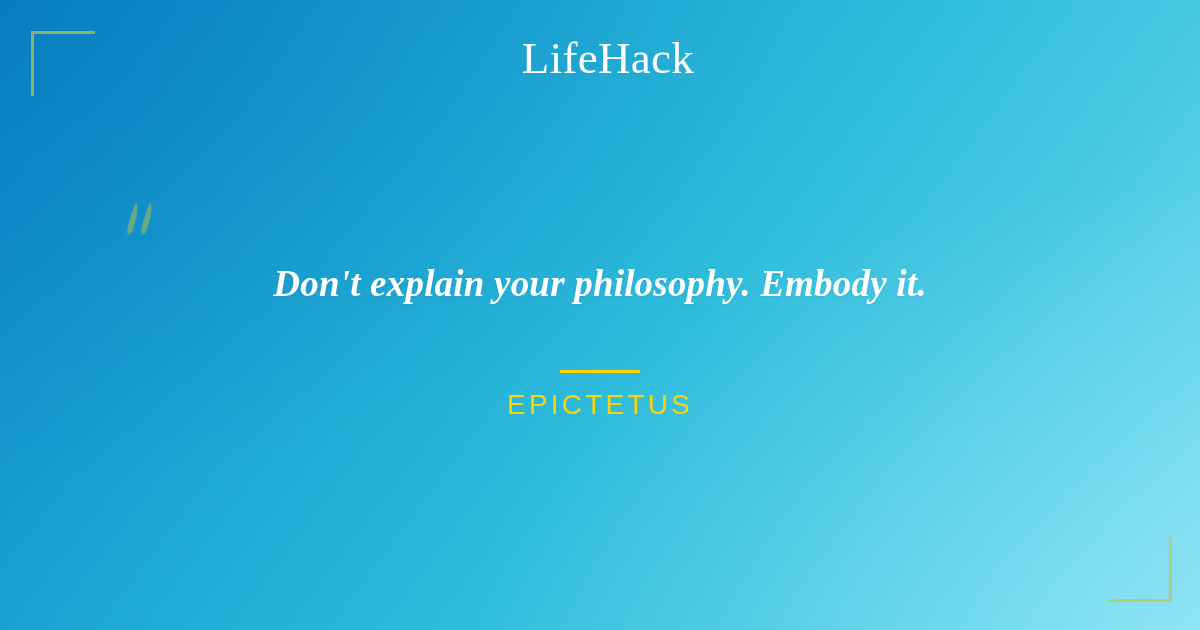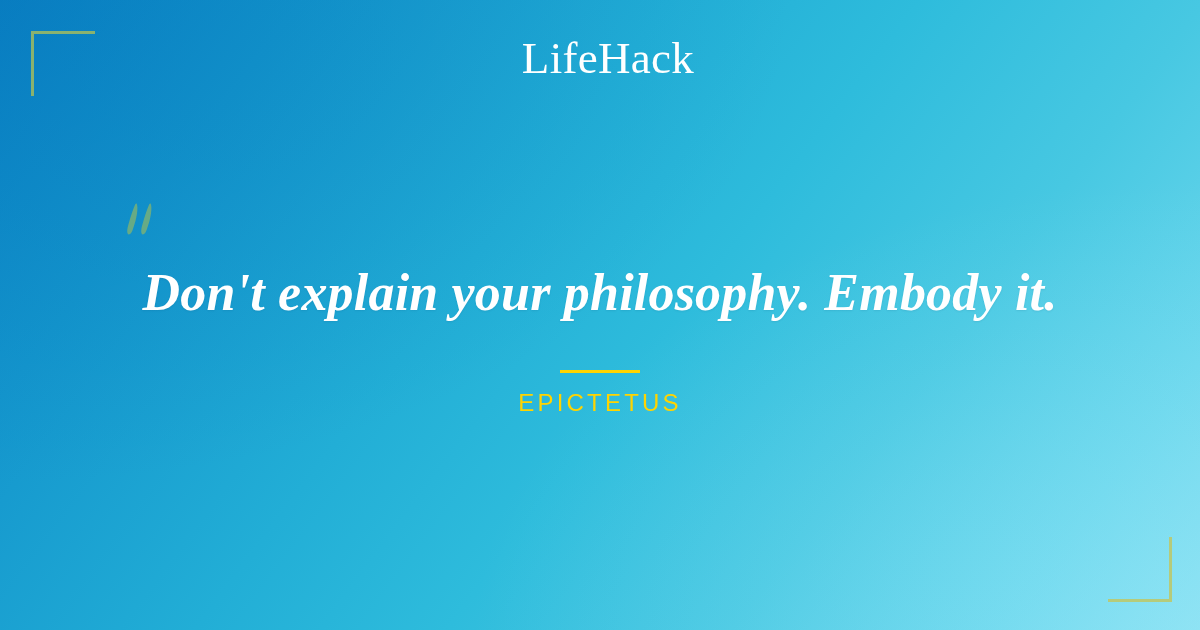--- a/index.html
+++ b/index.html
@@ -91,21 +91,21 @@
     top: 262px;
     width: 1200px;
     text-align: center;
     z-index: 4;
   }
   #quote-text {
     display: block;
     font-family: "Liberation Serif", "DejaVu Serif", serif;
     font-style: italic;
     font-weight: 700;
-    font-size: 52px;
+    font-size: 37px;
     line-height: 1.18;
     color: #ffffff;
     letter-spacing: 0.2px;
     padding: 0 120px;
     text-shadow: 0 1px 2px rgba(0,60,100,0.10);
   }
 
   
   #divider-wrap {
     position: absolute;
@@ -127,21 +127,21 @@
     position: absolute;
     left: 0;
     top: 389px;
     width: 1200px;
     text-align: center;
     z-index: 4;
   }
   #author {
     display: inline-block;
     font-family: "Liberation Sans", sans-serif;
-    font-size: 24px;
+    font-size: 28px;
     font-weight: 400;
     color: #FFD400;
     letter-spacing: 3.2px;
   }
 </style>
 </head>
 <body>
 
 <div id="card">
 

